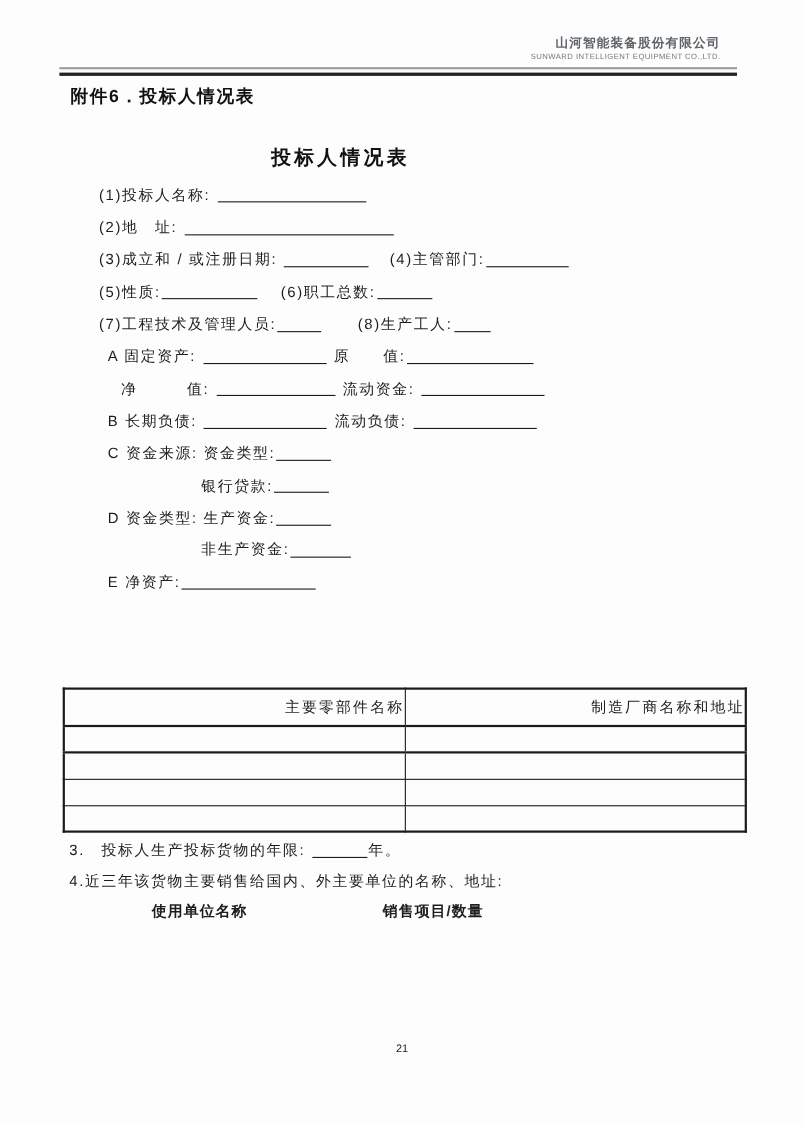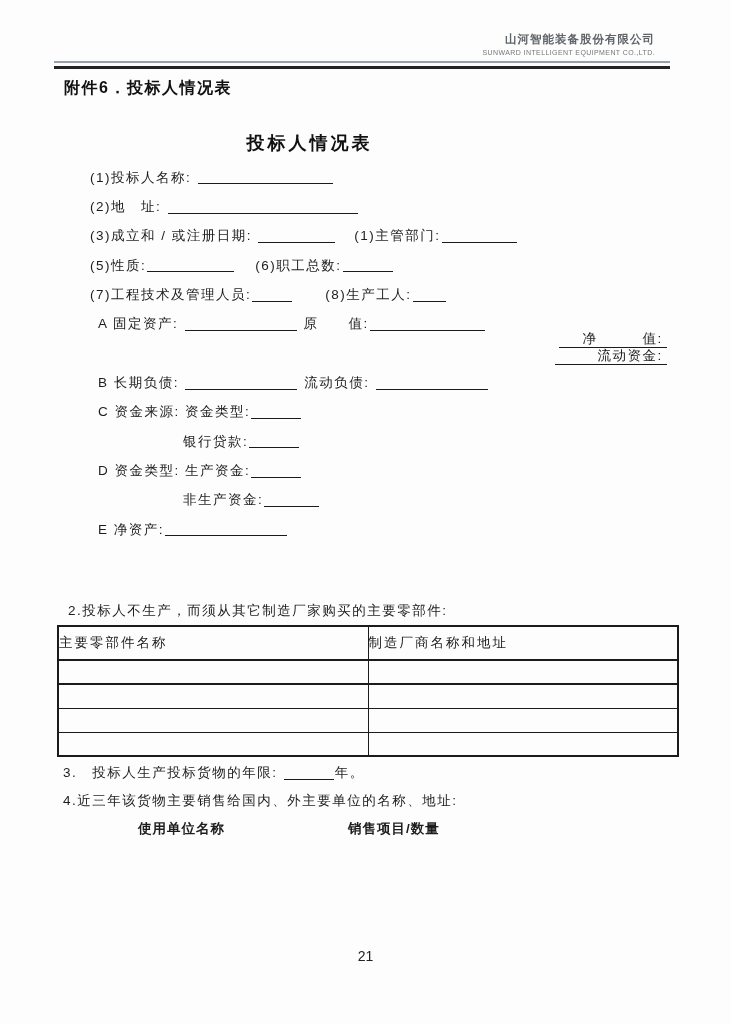--- a/index.html
+++ b/index.html
@@ -54,21 +54,21 @@
     position:absolute; left:68px; top:602px;
     font-size:13.5px; letter-spacing:1.5px; white-space:pre;
   }
 
   
   .parts-table-wrap { position:absolute; left:57px; top:625px; }
   table.parts { border-collapse:collapse; width:606px; table-layout:fixed; }
   table.parts { border:2.5px solid #1b1b1b; }
   table.parts th {
     width:310px; height:34px; font-weight:normal; font-size:13.5px;
-    letter-spacing:2px; text-align:left; vertical-align:middle;
+    letter-spacing:2px; text-align:right; vertical-align:middle;
     border-bottom:2.5px solid #1b1b1b;
   }
   table.parts th:first-child, table.parts td:first-child { border-right:1.8px solid #1b1b1b; }
   table.parts td { height:24px; }
   table.parts tr.sep-thick td { border-bottom:2px solid #1b1b1b; }
   table.parts tr.sep-thin td { border-bottom:1.2px solid #1b1b1b; }
 
   
   .section3-line {
     position:absolute; left:63px; top:763px;
@@ -79,55 +79,54 @@
     position:absolute; left:63px; top:792px;
     font-size:13.5px; letter-spacing:1.5px; white-space:pre;
   }
   .sales-columns { position:absolute; left:138px; top:820px; width:450px; height:20px; }
   .sales-col { position:absolute; top:0; font-size:13.5px; font-weight:bold; letter-spacing:1px; white-space:pre; }
   .sales-col.c1 { left:0; }
   .sales-col.c2 { left:210px; }
 
   .page-number {
     position:absolute; left:0; top:948px; width:731px; text-align:center;
-    font-size:14px; color:#222; font-family:"Liberation Sans","DejaVu Sans",sans-serif;
+    font-size:10px; color:#222; font-family:"Liberation Sans","DejaVu Sans",sans-serif;
   }
 </style>
 </head>
 <body>
 
 <div class="page">
 
   <div class="company">
     <div class="company-cn">山河智能装备股份有限公司</div>
     <div class="company-en">SUNWARD INTELLIGENT EQUIPMENT CO.,LTD.</div>
   </div>
   <div class="rule-thin"></div>
   <div class="rule-thick"></div>
 
   <div class="attachment-heading">附件6．投标人情况表</div>
   <div class="doc-title">投标人情况表</div>
 
   <div class="form-section">
       <div class="form-line" style="padding-left: 22px;"><span class="seg-text">(1)投标人名称: </span><span class="blank" style="width: 135px;"></span></div>
       <div class="form-line" style="padding-left: 22px;"><span class="seg-text">(2)地　址: </span><span class="blank" style="width: 190px;"></span></div>
-      <div class="form-line" style="padding-left: 22px;"><span class="seg-text">(3)成立和 / 或注册日期: </span><span class="blank" style="width: 77px;"></span><span class="gap" style="width: 18px;"></span><span class="seg-text">(1)主管部门:</span><span class="blank" style="width: 75px;"></span></div>
+      <div class="form-line" style="padding-left: 22px;"><span class="seg-text">(3)成立和 / 或注册日期: </span><span class="blank" style="width: 77px;"></span><span class="gap" style="width: 18px;"></span><span class="seg-text">(4)主管部门:</span><span class="blank" style="width: 75px;"></span></div>
       <div class="form-line" style="padding-left: 22px;"><span class="seg-text">(5)性质:</span><span class="blank" style="width: 87px;"></span><span class="gap" style="width: 20px;"></span><span class="seg-text">(6)职工总数:</span><span class="blank" style="width: 50px;"></span></div>
       <div class="form-line" style="padding-left: 22px;"><span class="seg-text">(7)工程技术及管理人员:</span><span class="blank" style="width: 40px;"></span><span class="gap" style="width: 32px;"></span><span class="seg-text">(8)生产工人:</span><span class="blank" style="width: 33px;"></span></div>
       <div class="form-line" style="padding-left: 30px;"><span class="seg-text">A 固定资产: </span><span class="blank" style="width: 112px;"></span><span class="gap" style="width: 6px;"></span><span class="seg-text">原　　值:</span><span class="blank" style="width: 115px;"></span></div>
-      <div class="form-line" style="padding-left: 42px; flex-direction: column;"><span class="seg-text">净　　　值: </span><span class="blank" style="width: 108px;"></span><span class="gap" style="width: 6px;"></span><span class="seg-text">流动资金: </span><span class="blank" style="width: 112px;"></span></div>
+      <div class="form-line" style="padding-left: 42px;"><span class="seg-text">净　　　值: </span><span class="blank" style="width: 108px;"></span><span class="gap" style="width: 6px;"></span><span class="seg-text">流动资金: </span><span class="blank" style="width: 112px;"></span></div>
       <div class="form-line" style="padding-left: 30px;"><span class="seg-text">B 长期负债: </span><span class="blank" style="width: 112px;"></span><span class="gap" style="width: 6px;"></span><span class="seg-text">流动负债: </span><span class="blank" style="width: 112px;"></span></div>
       <div class="form-line" style="padding-left: 30px;"><span class="seg-text">C 资金来源: 资金类型:</span><span class="blank" style="width: 50px;"></span></div>
       <div class="form-line" style="padding-left: 115px;"><span class="seg-text">银行贷款:</span><span class="blank" style="width: 50px;"></span></div>
       <div class="form-line" style="padding-left: 30px;"><span class="seg-text">D 资金类型: 生产资金:</span><span class="blank" style="width: 50px;"></span></div>
       <div class="form-line" style="padding-left: 115px;"><span class="seg-text">非生产资金:</span><span class="blank" style="width: 55px;"></span></div>
       <div class="form-line" style="padding-left: 30px;"><span class="seg-text">E 净资产:</span><span class="blank" style="width: 122px;"></span></div>
     </div>
 
-  <div class="section2-line">2.投标人不生产，而须从其它制造厂家购买的主要零部件:</div>
 
   <div class="parts-table-wrap">
     <table class="parts">
       <thead>
         <tr>
           <th>主要零部件名称</th>
           <th>制造厂商名称和地址</th>
         </tr>
       </thead>
       <tbody>

